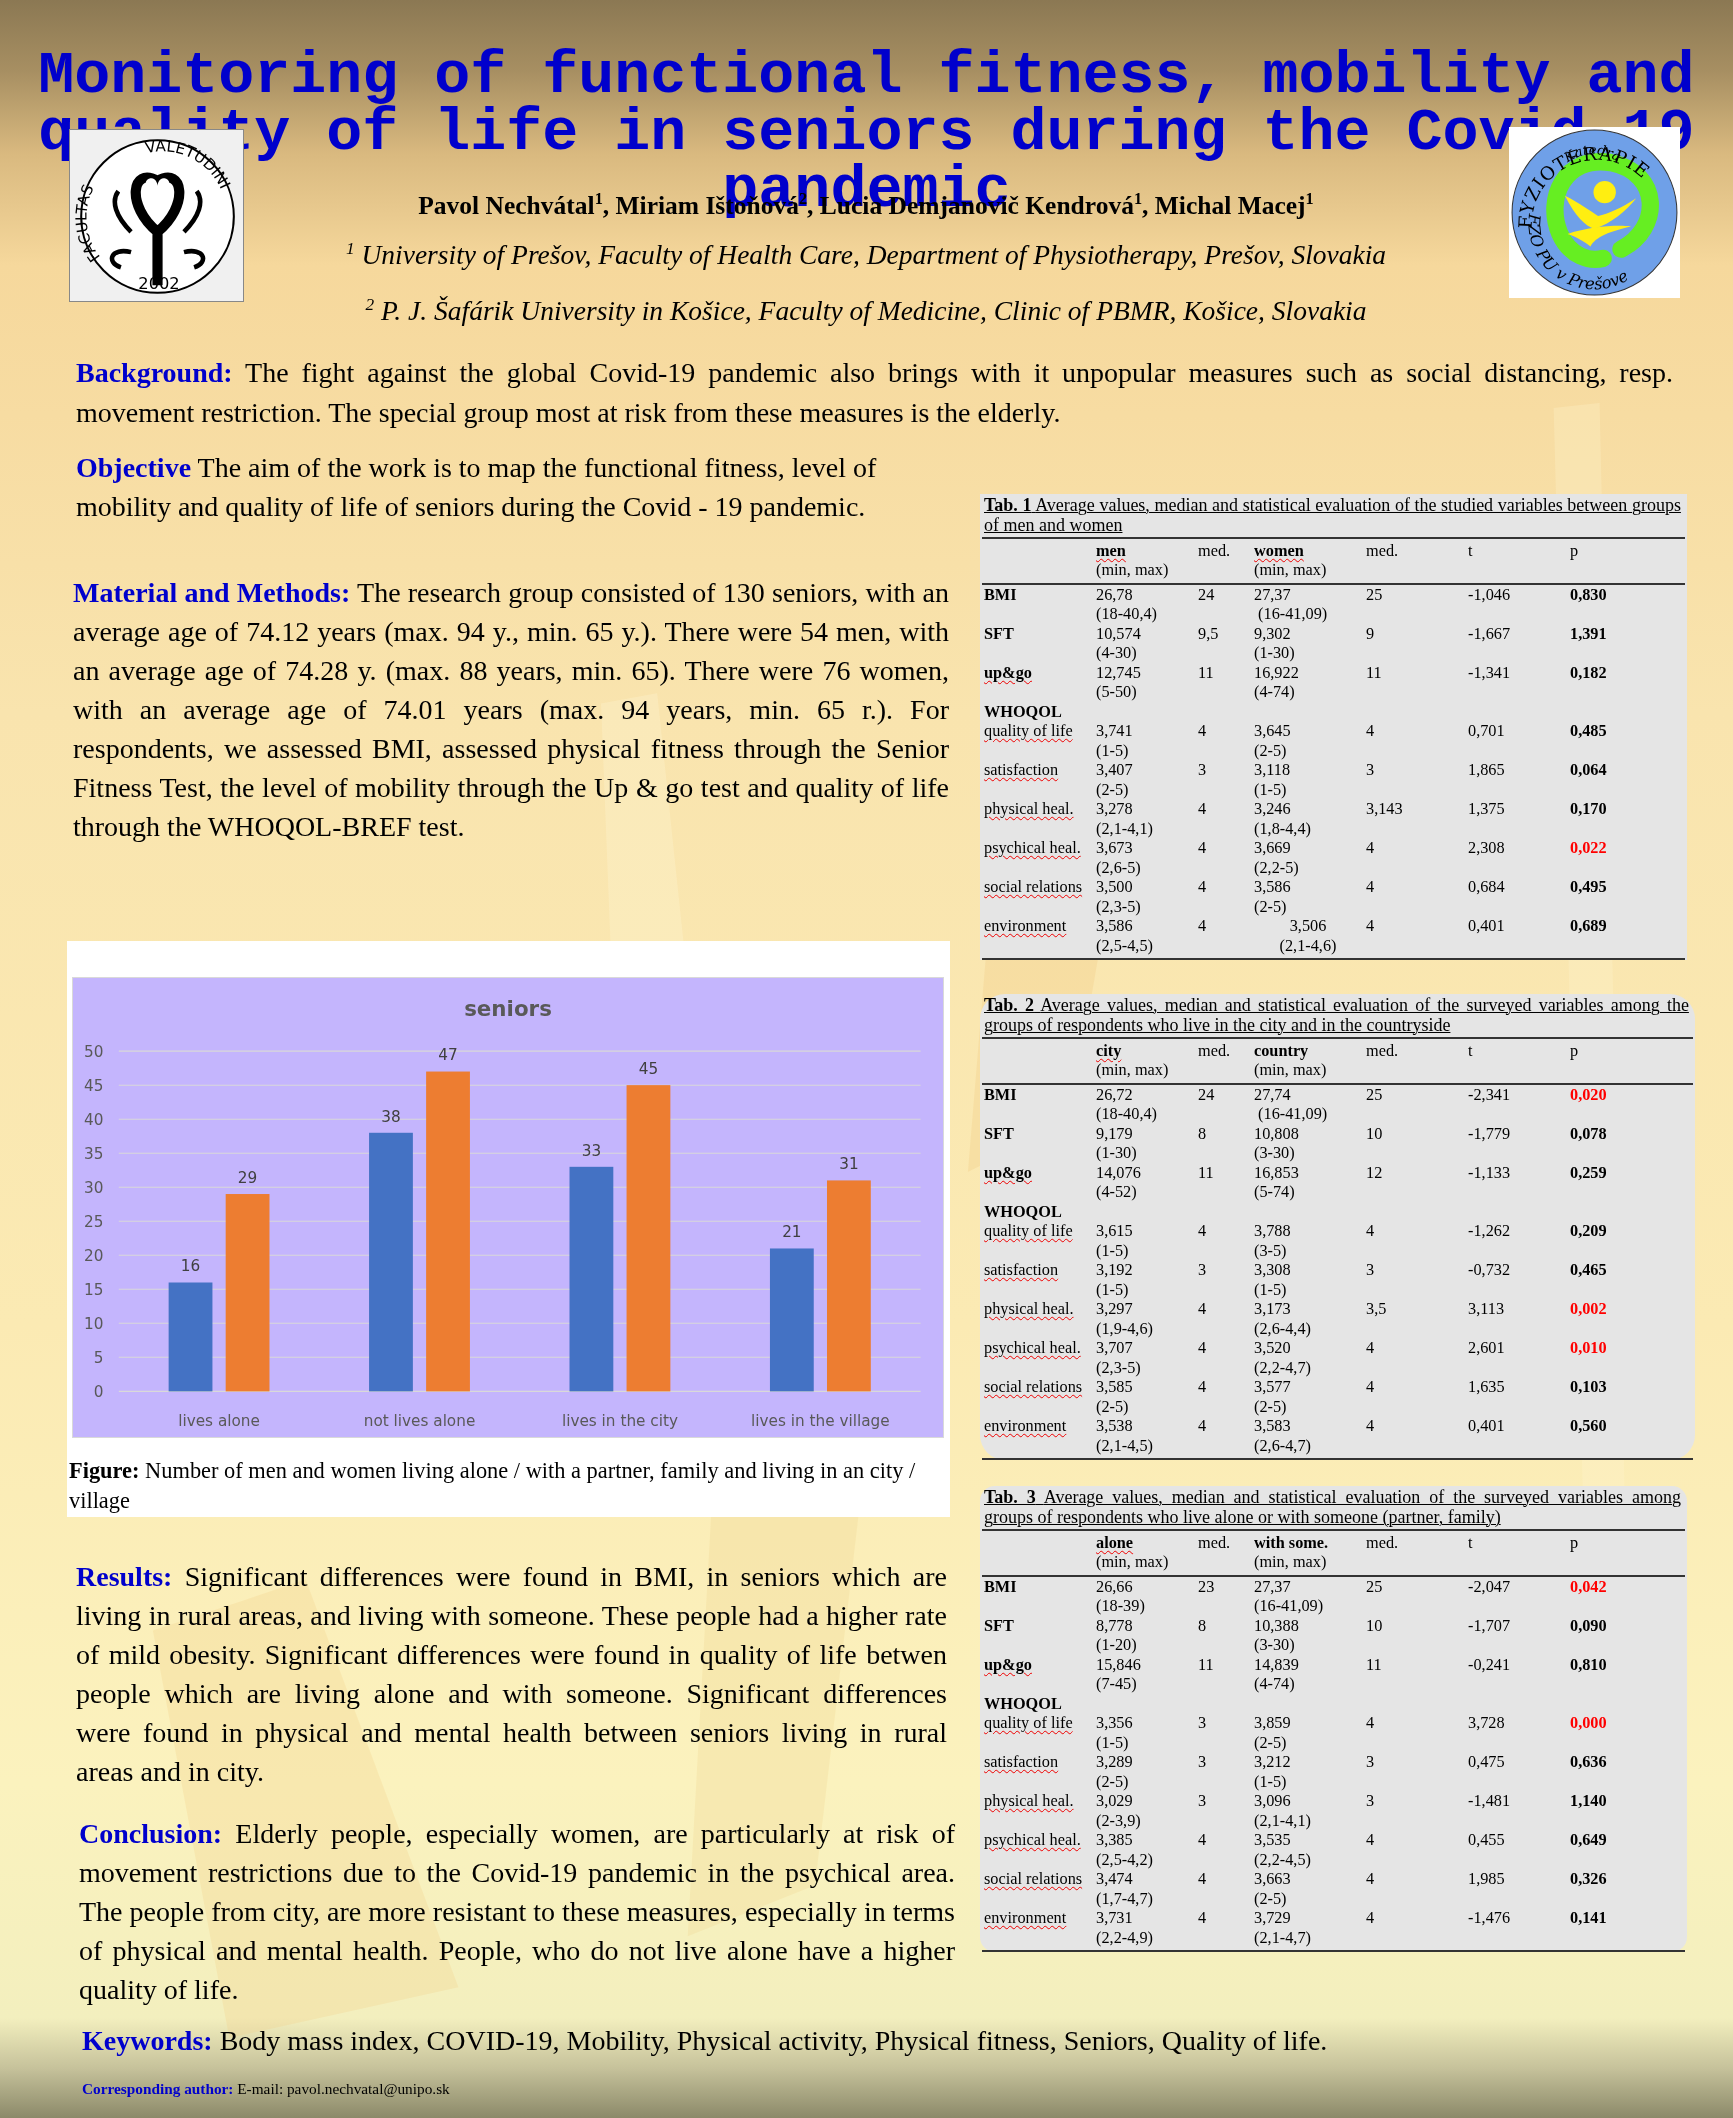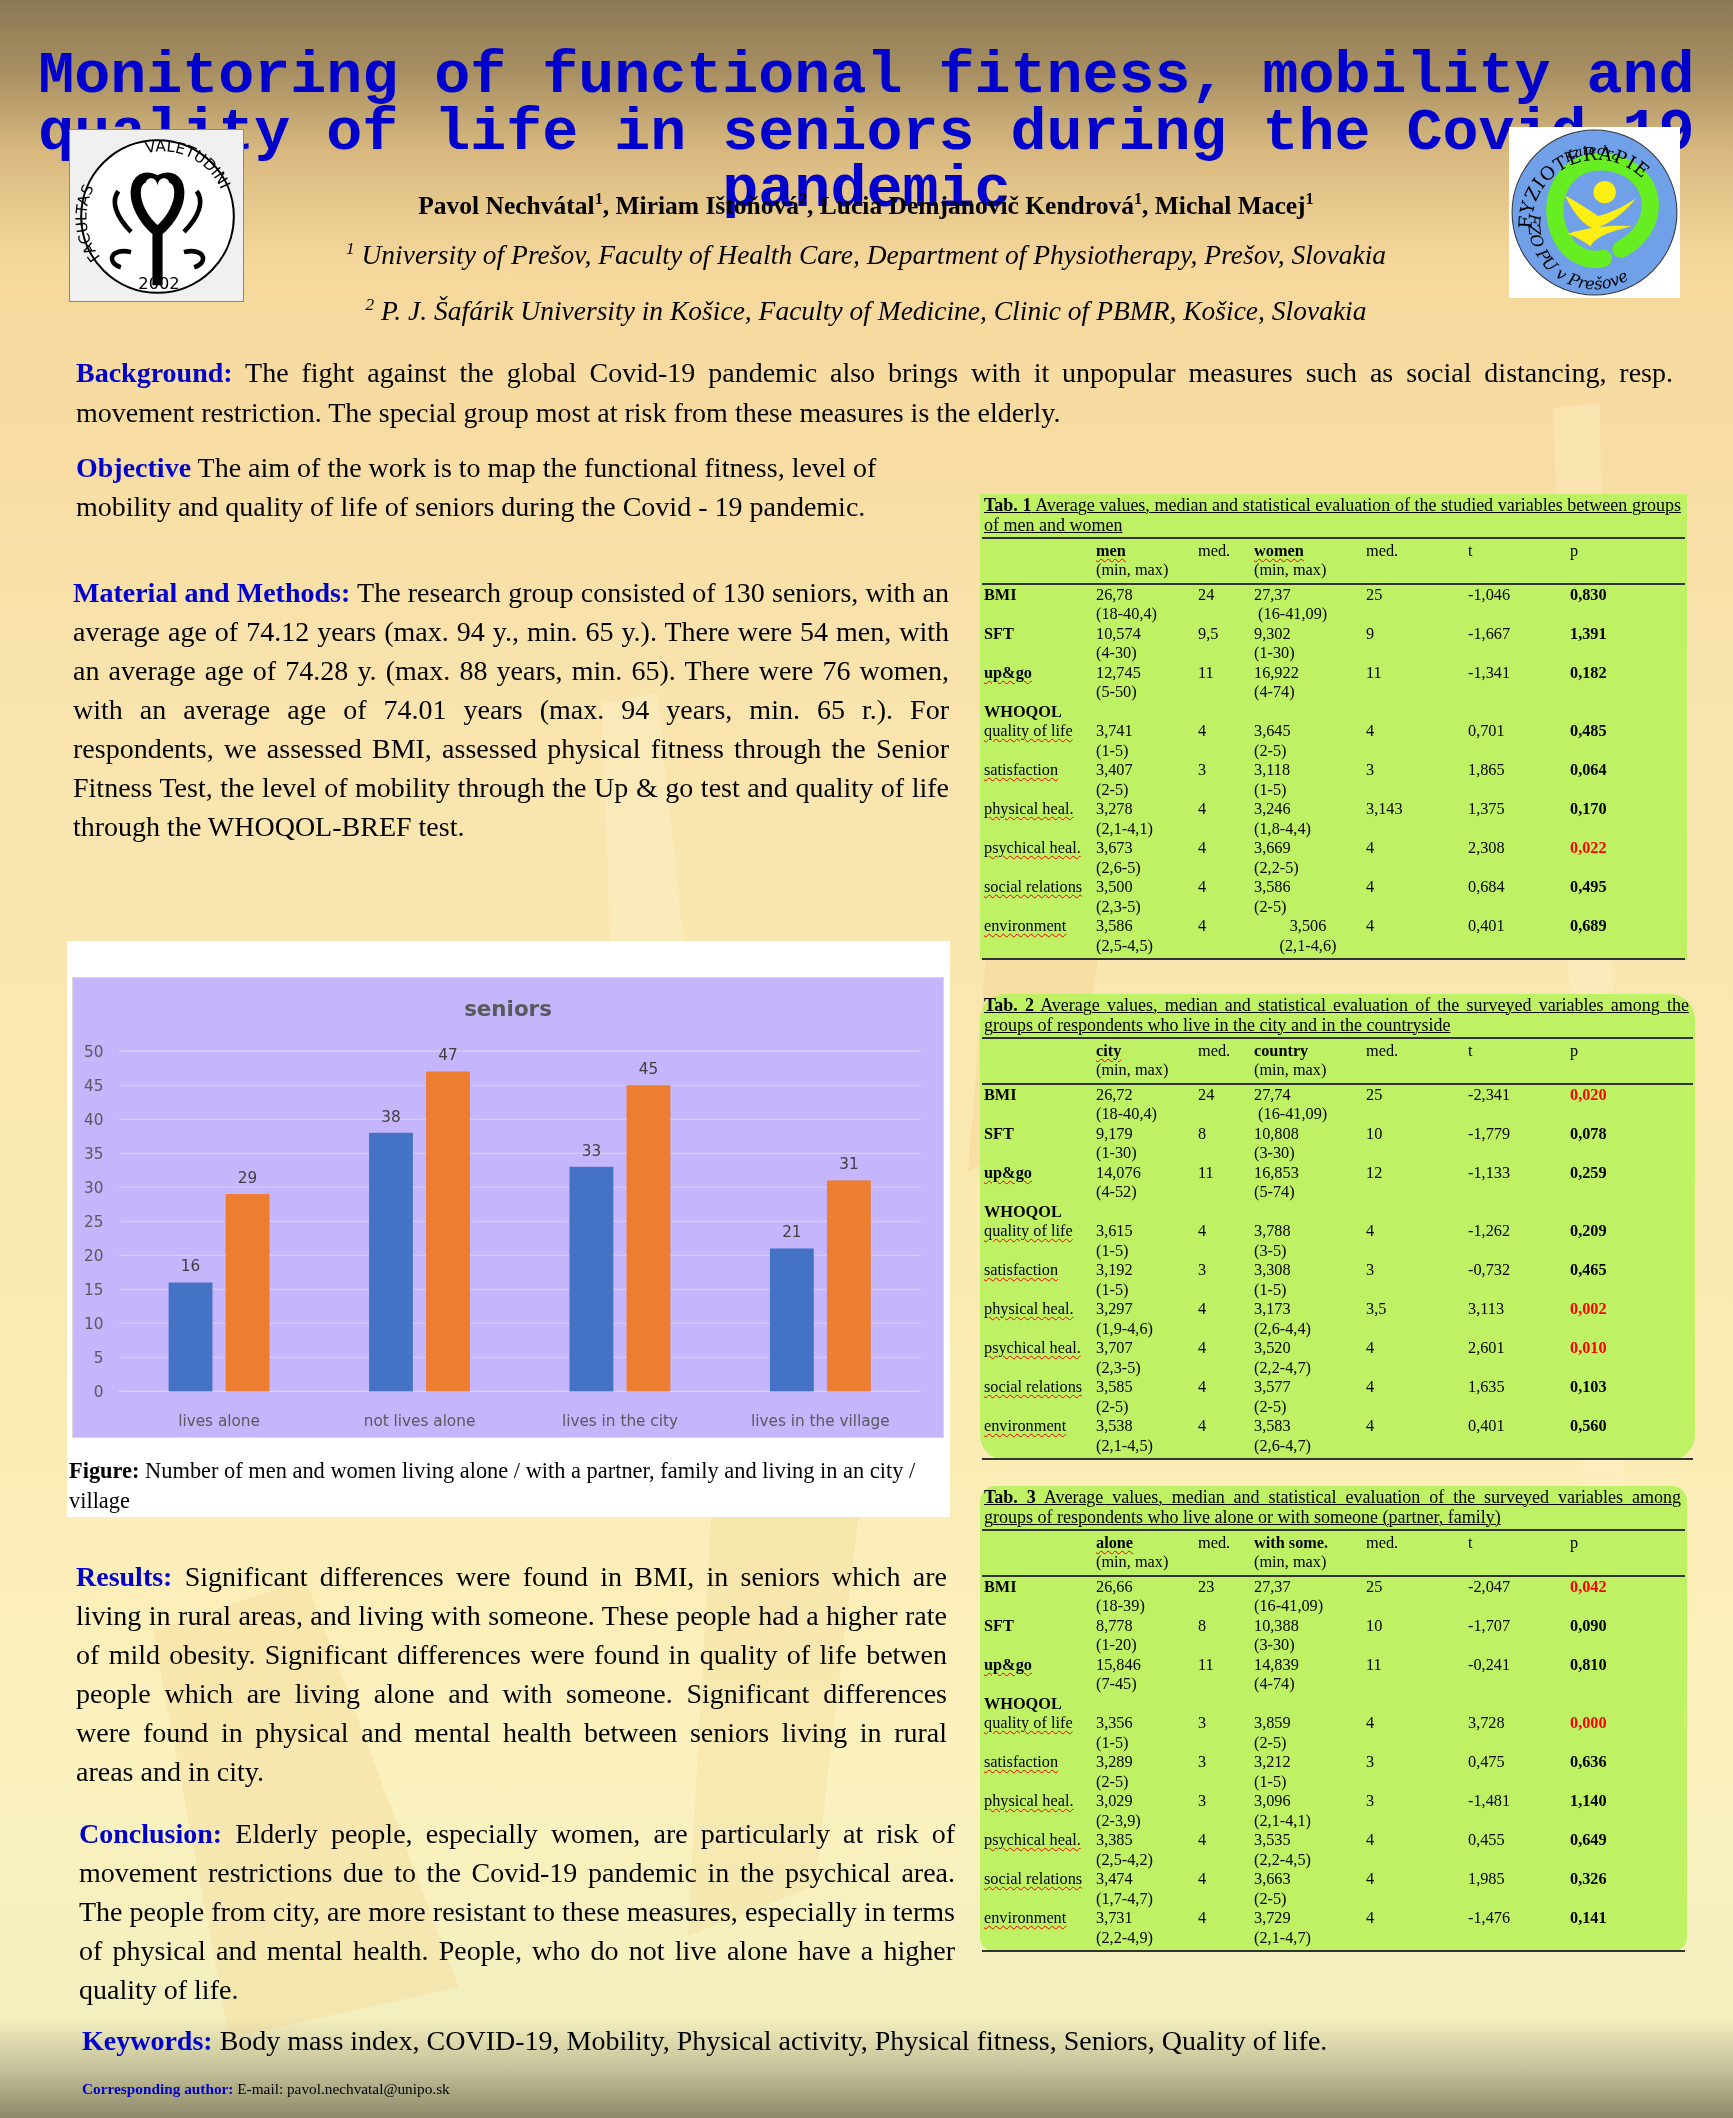--- a/index.html
+++ b/index.html
@@ -34,21 +34,21 @@
   #keywords { left: 82px; top: 2025px; width: 1580px; font-size: 28px; }
   #corresponding { left: 82px; top: 2080px; font-size: 15.3px; }
 
   
   #chart-box { left: 67px; top: 941px; width: 883px; height: 576px; background: #fff; }
   #chart-inner { position: absolute; left: 5.1px; top: 20px; width: 870px; height: 459px; border: 1px solid #d9d9d9; background:#c4b5fd;margin-top:16px; }
   #chart-svg { position: absolute; left: 0; top: 0; }
   #figure-caption { position: absolute; left: 2px; top: 515px; width: 876px; font-size: 22.4px; line-height: 29.6px; color: #000; }
 
   
-  .tbl-box { position: absolute; background: #bef264; padding: 0 2px; }
+  .tbl-box { position: absolute; background: #e5e5e5; padding: 0 2px; }
   .tbl-caption { font-size: 18px; line-height: 20.4px; color: #000; text-align: justify; padding: 1px 4.1px 1px 2px; text-decoration: underline; text-decoration-thickness: 1px;}
   .tbl-caption b { font-weight: bold; }
   table.stats { border-collapse: collapse; width: 100%; font-size: 16.3px; line-height: 19.4px; color: #000; }
   table.stats thead tr:first-child th { border-top: 2.5px solid #333; }
   table.stats thead th { border-bottom: 2.5px solid #333; text-align: left; font-weight: normal; vertical-align: top; padding: 2px 2px 3.1px 2px; }
   table.stats tbody tr.last td { border-bottom: 2.5px solid #333; padding-bottom: 3.1px; }
   table.stats td { vertical-align: top; padding: 0 2px; height: 39px; }
   table.stats td.rowlabel { width: 108px; }
   .squig { text-decoration: underline wavy #e00; text-decoration-thickness: 1px; text-underline-offset: 2px; }
   .hdr-b { font-weight: bold; }

